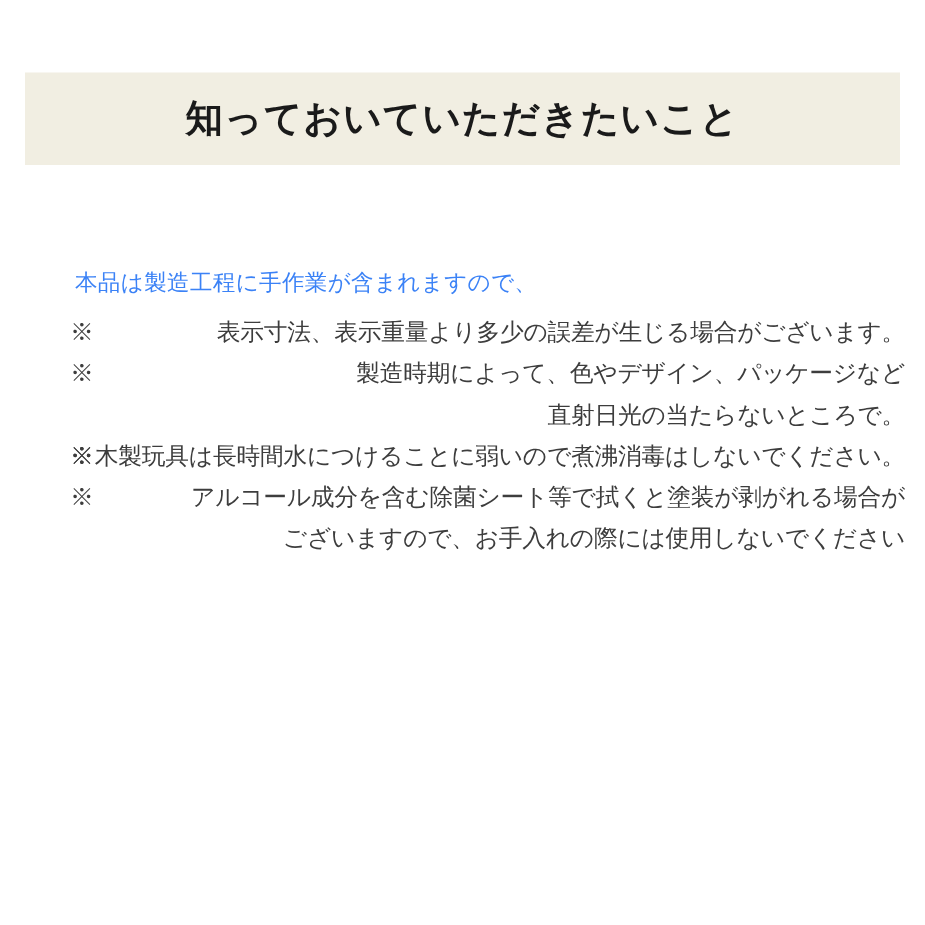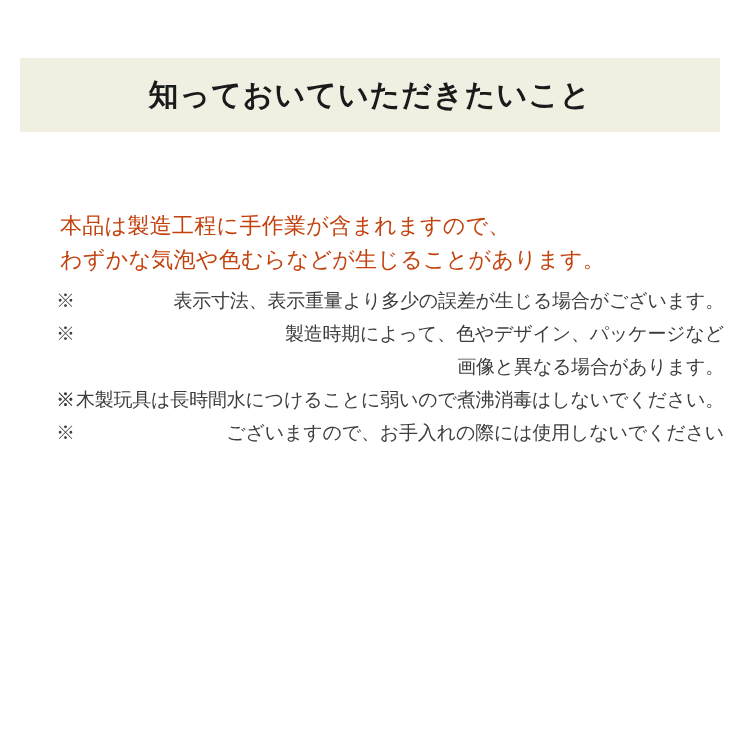--- a/index.html
+++ b/index.html
@@ -41,24 +41,24 @@
   .content {
     position: absolute;
     top: 132px;
     left: 0;
     width: 740px;
     padding: 0;
     color: #3d3d3d;
   }
   .intro {
     margin: 77px 20px 7px 60px;
-    font-size: 22px;
+    font-size: 18px;
     line-height: 34px;
     letter-spacing: 0.3px;
-    color: #c2410c;
+    color: #3b82f6;
   }
   .intro .iline {
     display: block;
     white-space: nowrap;
   }
   .notes {
     list-style: none;
     margin: 0 16px 0 56px;
     padding: 0;
     font-size: 19px;
@@ -87,47 +87,47 @@
 <div class="canvas">
 
   <header class="title-band">
     <h1 class="title">知っておいていただきたいこと</h1>
   </header>
 
   <main class="content">
 
     <p class="intro">
       <span class="iline">本品は製造工程に手作業が含まれますので、</span>
-      <span class="iline">わずかな気泡や色むらなどが生じることがあります。</span>
     </p>
 
     <ul class="notes">
 
       <li class="note">
         <span class="marker">※</span>
         <span class="nline">表示寸法、表示重量より多少の誤差が生じる場合がございます。</span>
       </li>
 
       <li class="note">
         <span class="marker">※</span>
         <span class="nline">製造時期によって、色やデザイン、パッケージなど</span>
-        <span class="nline">画像と異なる場合があります。</span>
+        <span class="nline">直射日光の当たらないところで。</span>
       </li>
 
       <li class="note">
         <span class="marker">※</span>
       </li>
 
       <li class="note">
         <span class="marker">※</span>
         <span class="nline">木製玩具は長時間水につけることに弱いので煮沸消毒はしないでください。</span>
       </li>
 
       <li class="note">
         <span class="marker">※</span>
+        <span class="nline">アルコール成分を含む除菌シート等で拭くと塗装が剥がれる場合が</span>
         <span class="nline">ございますので、お手入れの際には使用しないでください</span>
       </li>
 
     </ul>
 
   </main>
 
 </div>
 
 </body></html>

